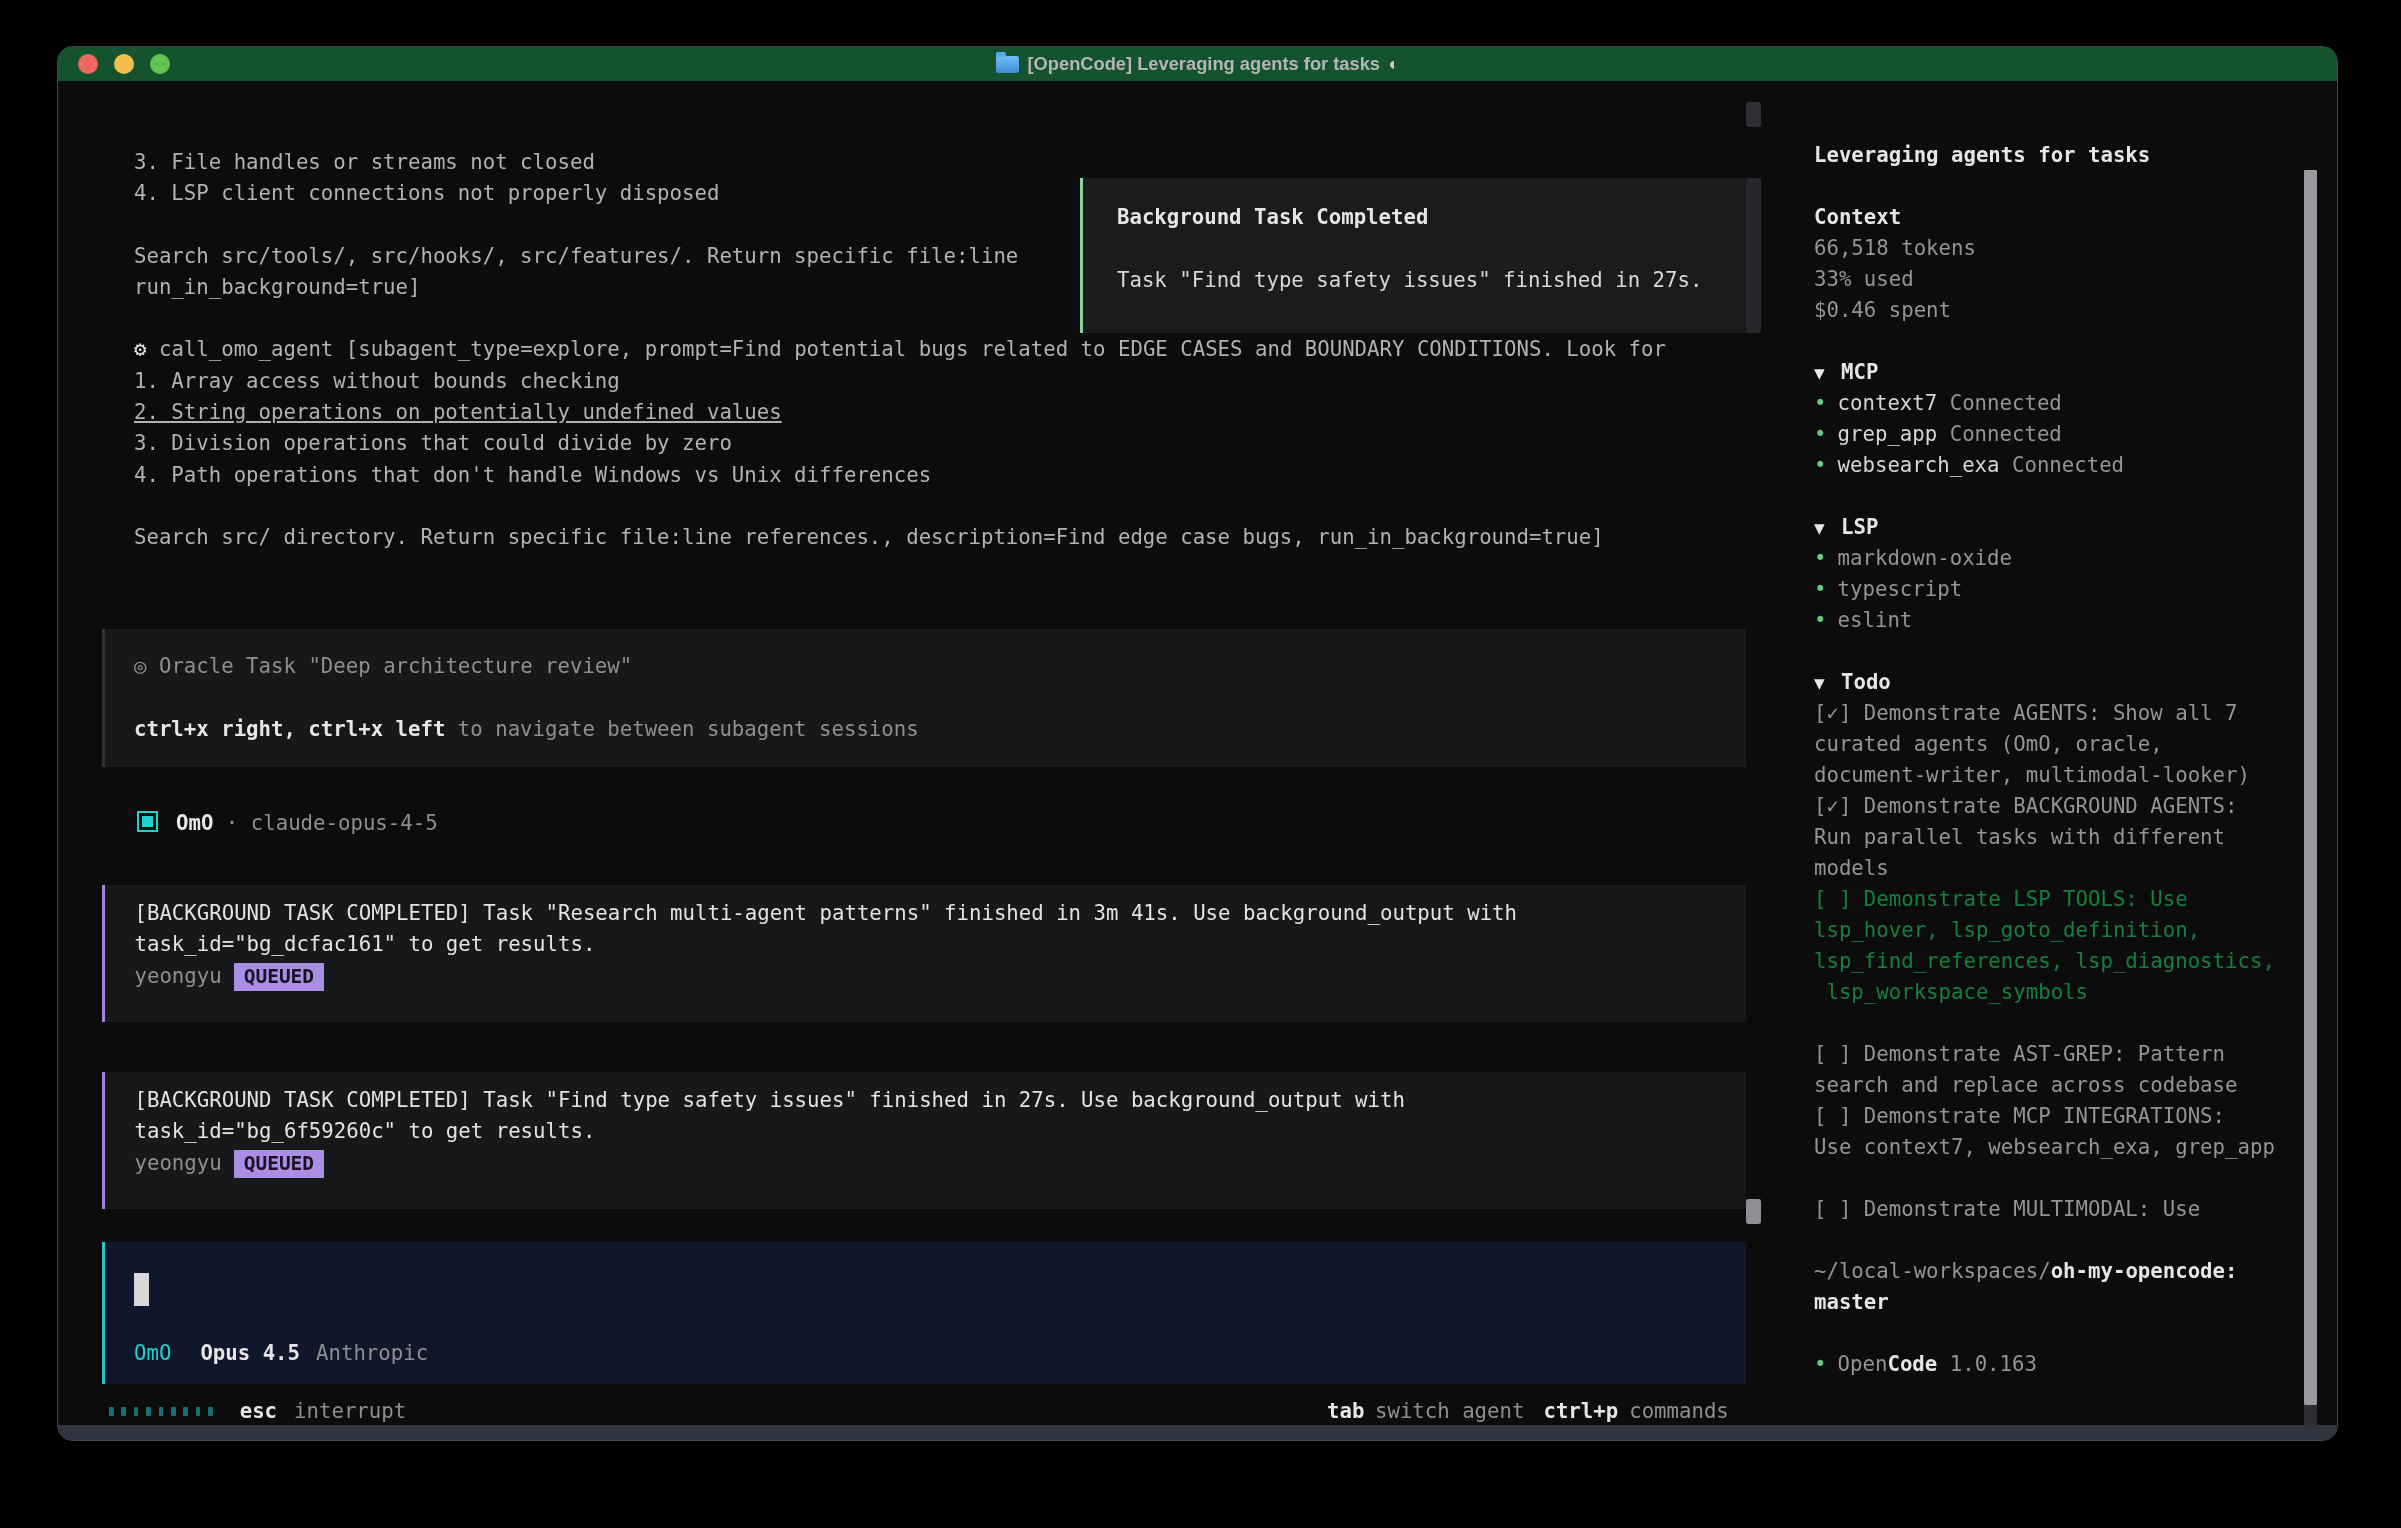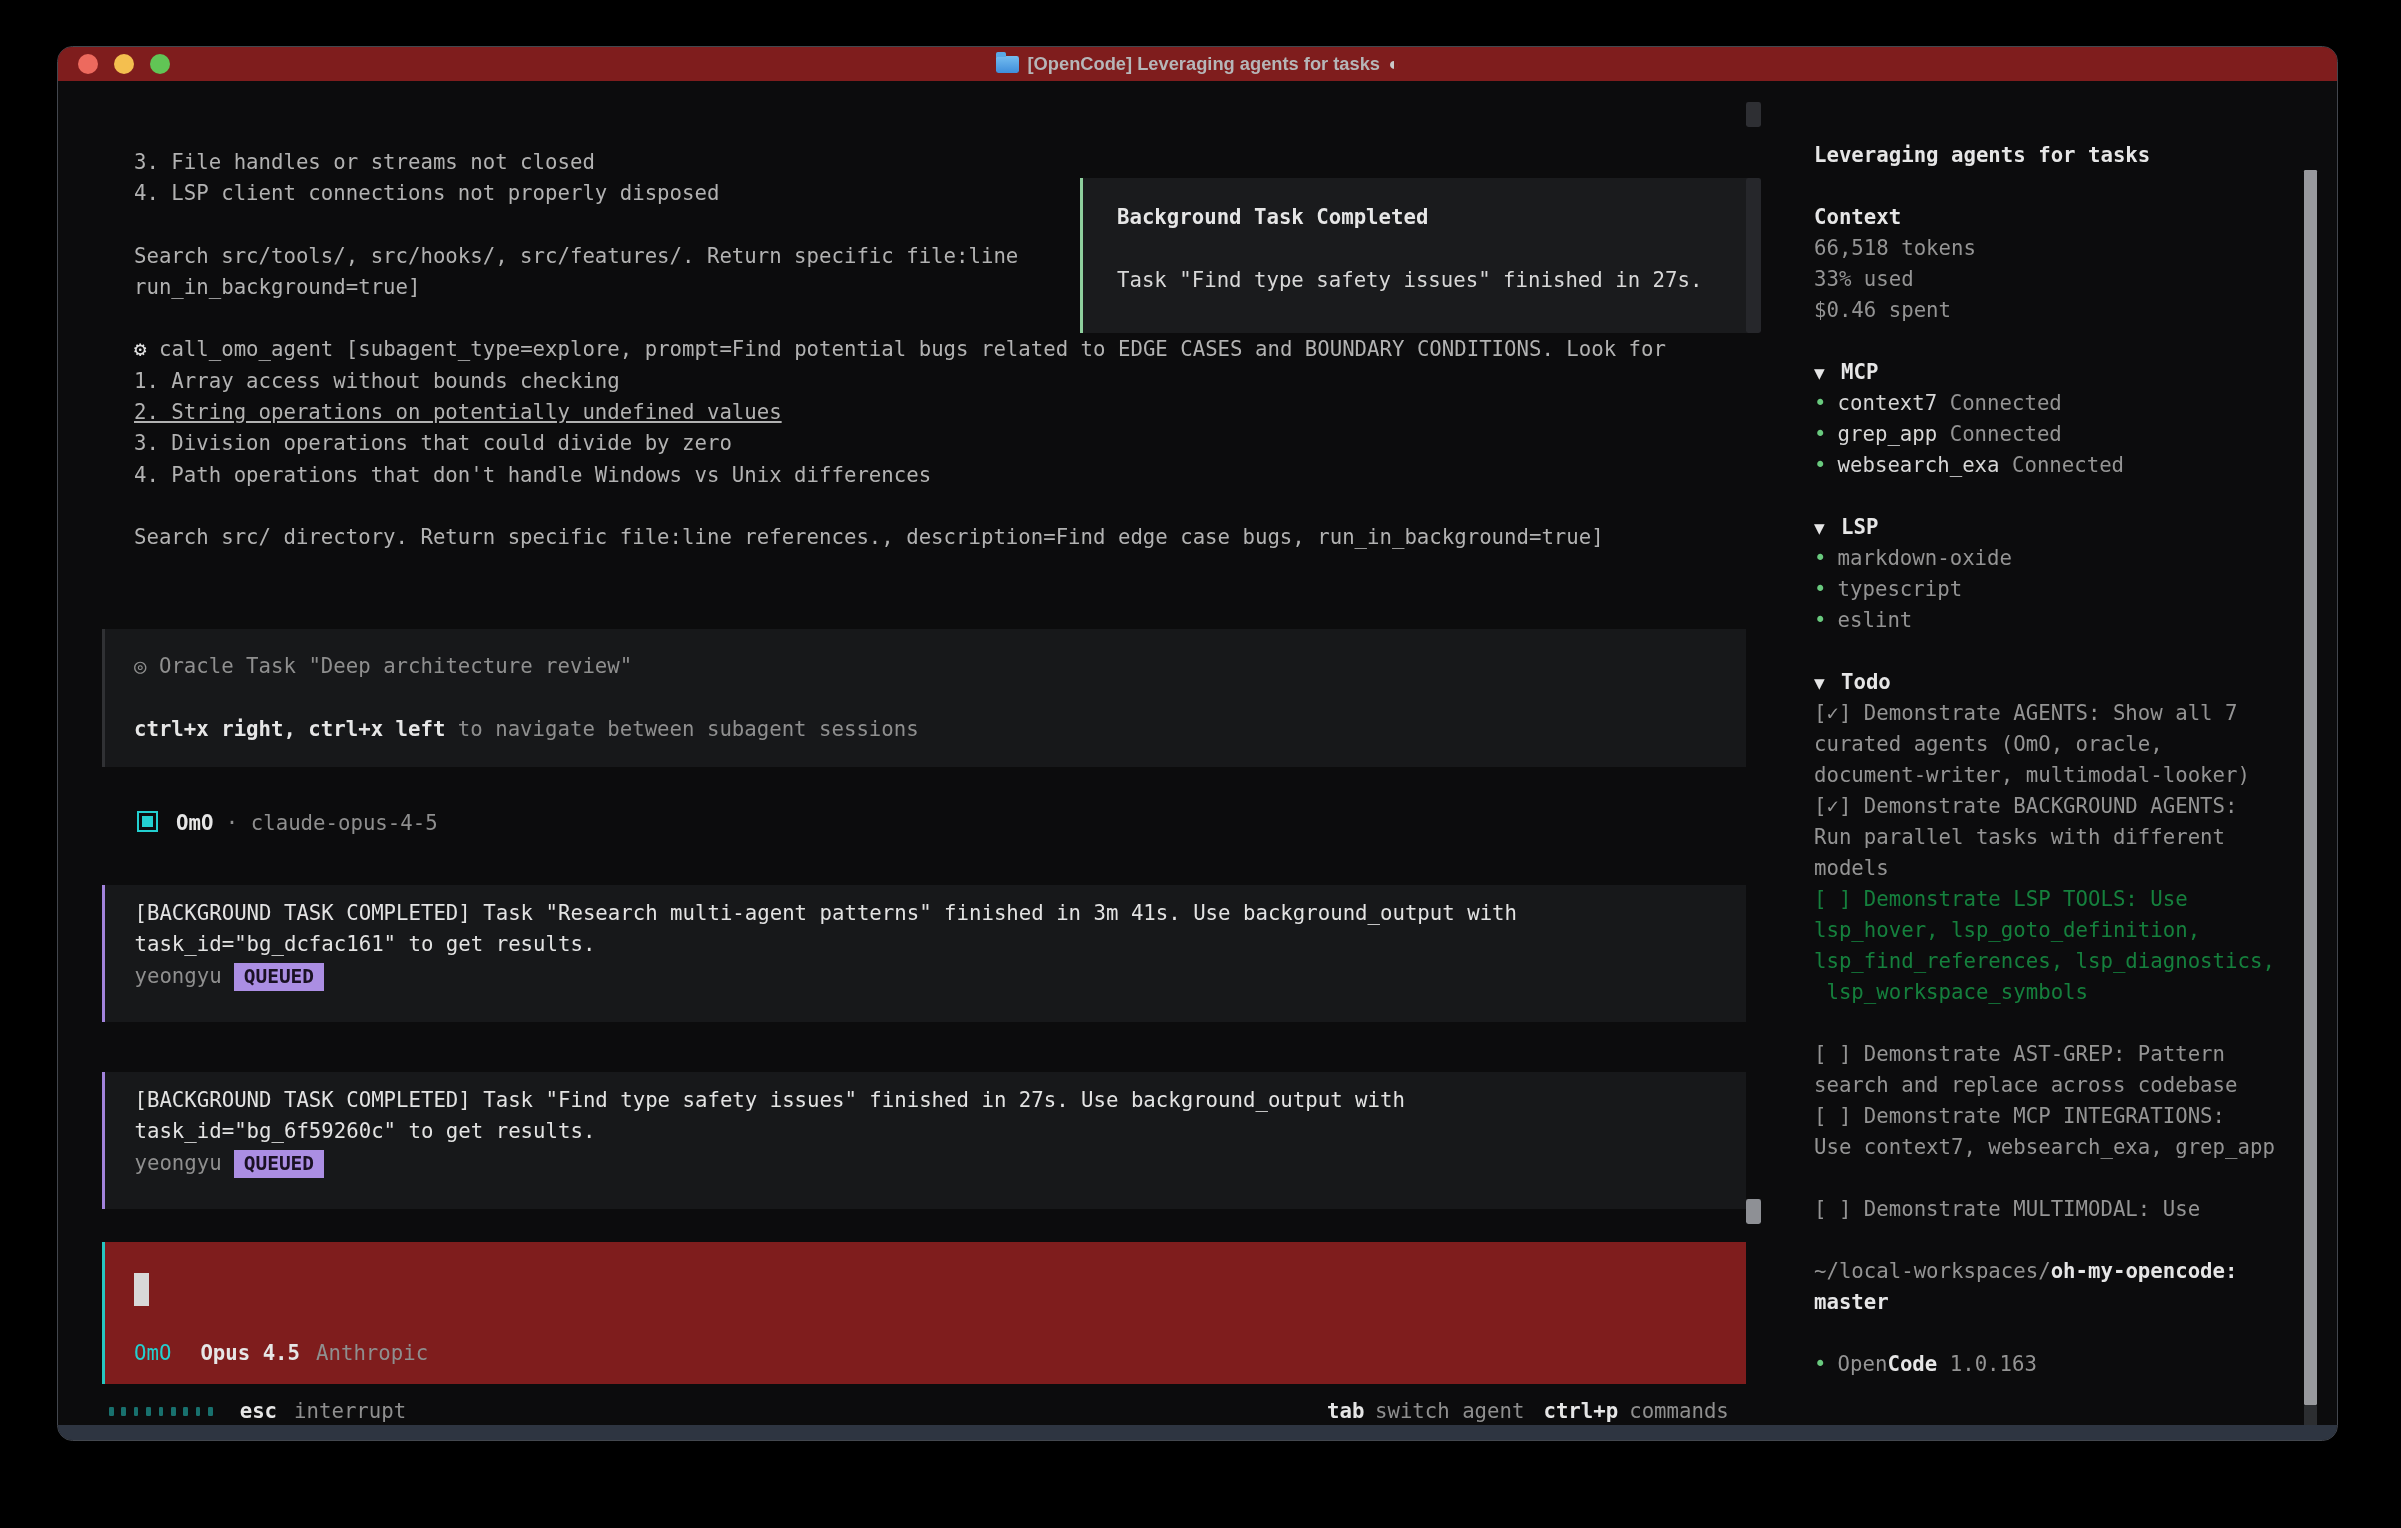--- a/index.html
+++ b/index.html
@@ -6,21 +6,21 @@
   html,body { width:2401px; height:1528px; background:#000; overflow:hidden; }
   .mono { font-family:"DejaVu Sans Mono","Liberation Mono",monospace; }
   .sans { font-family:"Liberation Sans","DejaVu Sans",sans-serif; }
 
   #window {
     position:absolute; left:57px; top:46px; width:2281px; height:1395px;
     background:#0c0c0d; border:1.2px solid #43474e; border-radius:15.4px;
   }
   #titlebar {
     position:absolute; left:0; top:0; width:100%; height:34px;
-    background:#7f1d1d; border-radius:14px 14px 0 0;
+    background:#14532d; border-radius:14px 14px 0 0;
     display:flex; align-items:center; justify-content:center;
   }
   .traffic { position:absolute; left:20px; top:6.5px; display:flex; gap:16px; }
   .tl { width:20px; height:20px; border-radius:50%; }
   .tl-red { background:#ed6a5e; } .tl-yellow { background:#f4bf4f; } .tl-green { background:#61c555; }
   .title-wrap { display:flex; align-items:center; gap:8.3px; }
   .folder-icon { position:relative; width:23.6px; height:17px; background:linear-gradient(#74bdf0,#3f8edb); border-radius:1.8px 2.4px 2.4px 2.4px; }
   .folder-icon::before { content:""; position:absolute; left:0; top:-3.5px; width:10.6px; height:4.7px; background:#5aa9e6; border-radius:1.8px 1.8px 0 0; }
   .win-title { font-size:18.3px; font-weight:bold; color:#b6b6b8; }
   .win-moon { font-size:18.3px; color:#c9c9c9; }
@@ -30,21 +30,21 @@
 
   .ln { position:absolute; height:31px; line-height:31px; font-size:20.7px; white-space:pre; color:#b2b2b2; }
   .dim  { color:#8f8f8f; }
   .bright { color:#e3e3e3; }
   .boldw { color:#e6e6e6; font-weight:bold; }
 
   .box { position:absolute; background:#17181a; }
   .notif { background:#1a1b1d; border-left:3px solid #8ecf9d; border-right:3px solid #8ecf9d; }
   .oracle { border-left:3.5px solid #303134; }
   .bgtask { border-left:3px solid #a283dc; }
-  .inputbox { background:#7f1d1d; border-left:3.5px solid #27c7c1; }
+  .inputbox { background:#0f172a; border-left:3.5px solid #27c7c1; }
 
   .badge { display:inline-block; background:#ab8ee3; color:#1a1124; font-weight:bold;
            font-size:19.5px; line-height:28px; height:28px; padding:0 9.5px; vertical-align:middle; }
 
   .omo-icon { position:absolute; width:21px; height:21px; border:2.4px solid #23d0d0; }
   .omo-icon::after { content:""; position:absolute; left:3px; top:3px; right:3px; bottom:3px; background:#23d0d0; }
 
   .cursor { position:absolute; width:15.4px; height:32.5px; background:#d8d8d8; }
 
   .sb-seg { position:absolute; width:14.8px; border-radius:2.4px; }

